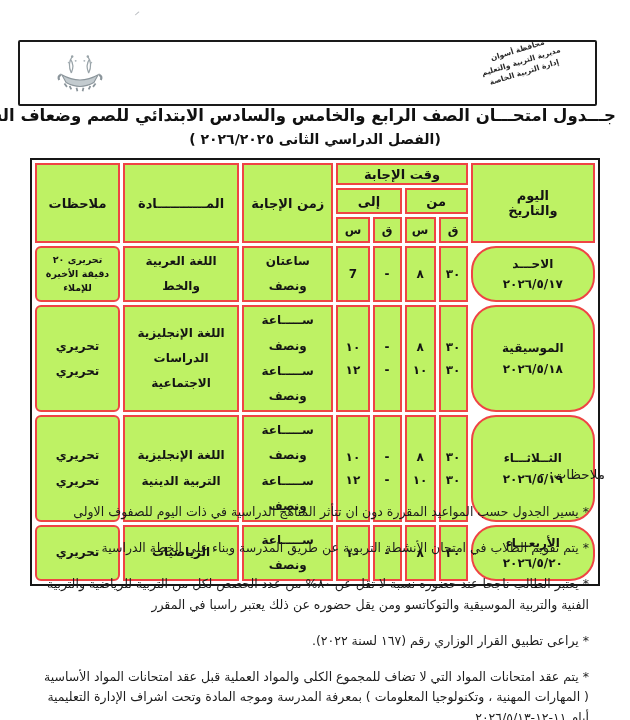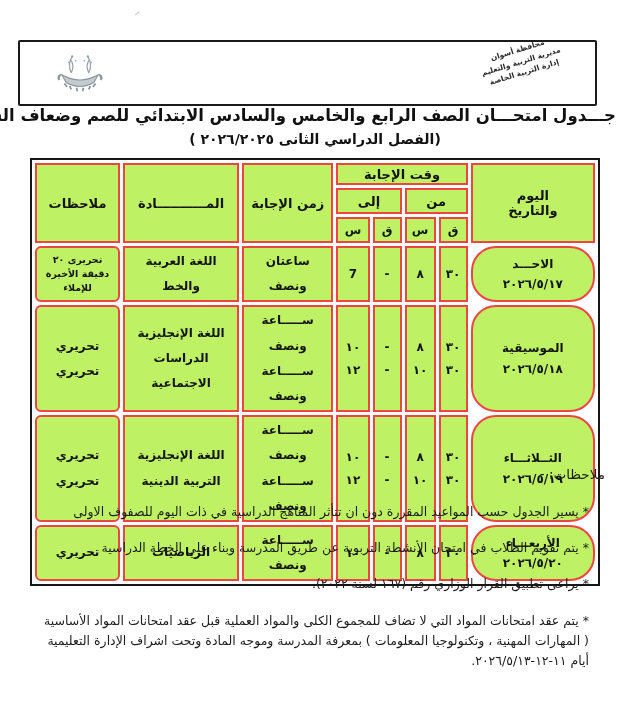--- a/index.html
+++ b/index.html
@@ -179,15 +179,16 @@
     <td class="subj-cell">الرياضيات</td>
     <td class="note-cell">تحريري</td>
   </tr>
 </tbody>
   </table>
 
 <div class="notes-wrap">
   <div class="notes-heading">ملاحظات: -</div>
   <div class="note-item">* يسير الجدول حسب المواعيد المقررة دون ان تتأثر المناهج الدراسية في ذات اليوم للصفوف الاولى</div>
   <div class="note-item">* يتم تقويم الطلاب في امتحان الأنشطة التربوية عن طريق المدرسة وبناء على الخطة الدراسية</div>
+  <div class="note-item">* يعتبر الطالب ناجحا عند حضوره نسبة لا تقل عن ٨٠% من عدد الحصص لكل من التربية للرياضية والتربية الفنية والتربية الموسيقية والتوكاتسو ومن يقل حضوره عن ذلك يعتبر راسبا في المقرر</div>
   <div class="note-item">* يراعى تطبيق القرار الوزاري رقم (١٦٧ لسنة ٢٠٢٢).</div>
   <div class="note-item">* يتم عقد امتحانات المواد التي لا تضاف للمجموع الكلى والمواد العملية قبل عقد امتحانات المواد الأساسية ( المهارات المهنية ، وتكنولوجيا المعلومات ) بمعرفة المدرسة وموجه المادة وتحت اشراف الإدارة التعليمية أيام ١١-١٢-٢٠٢٦/٥/١٣.</div>
 </div>
 
 </body></html>

